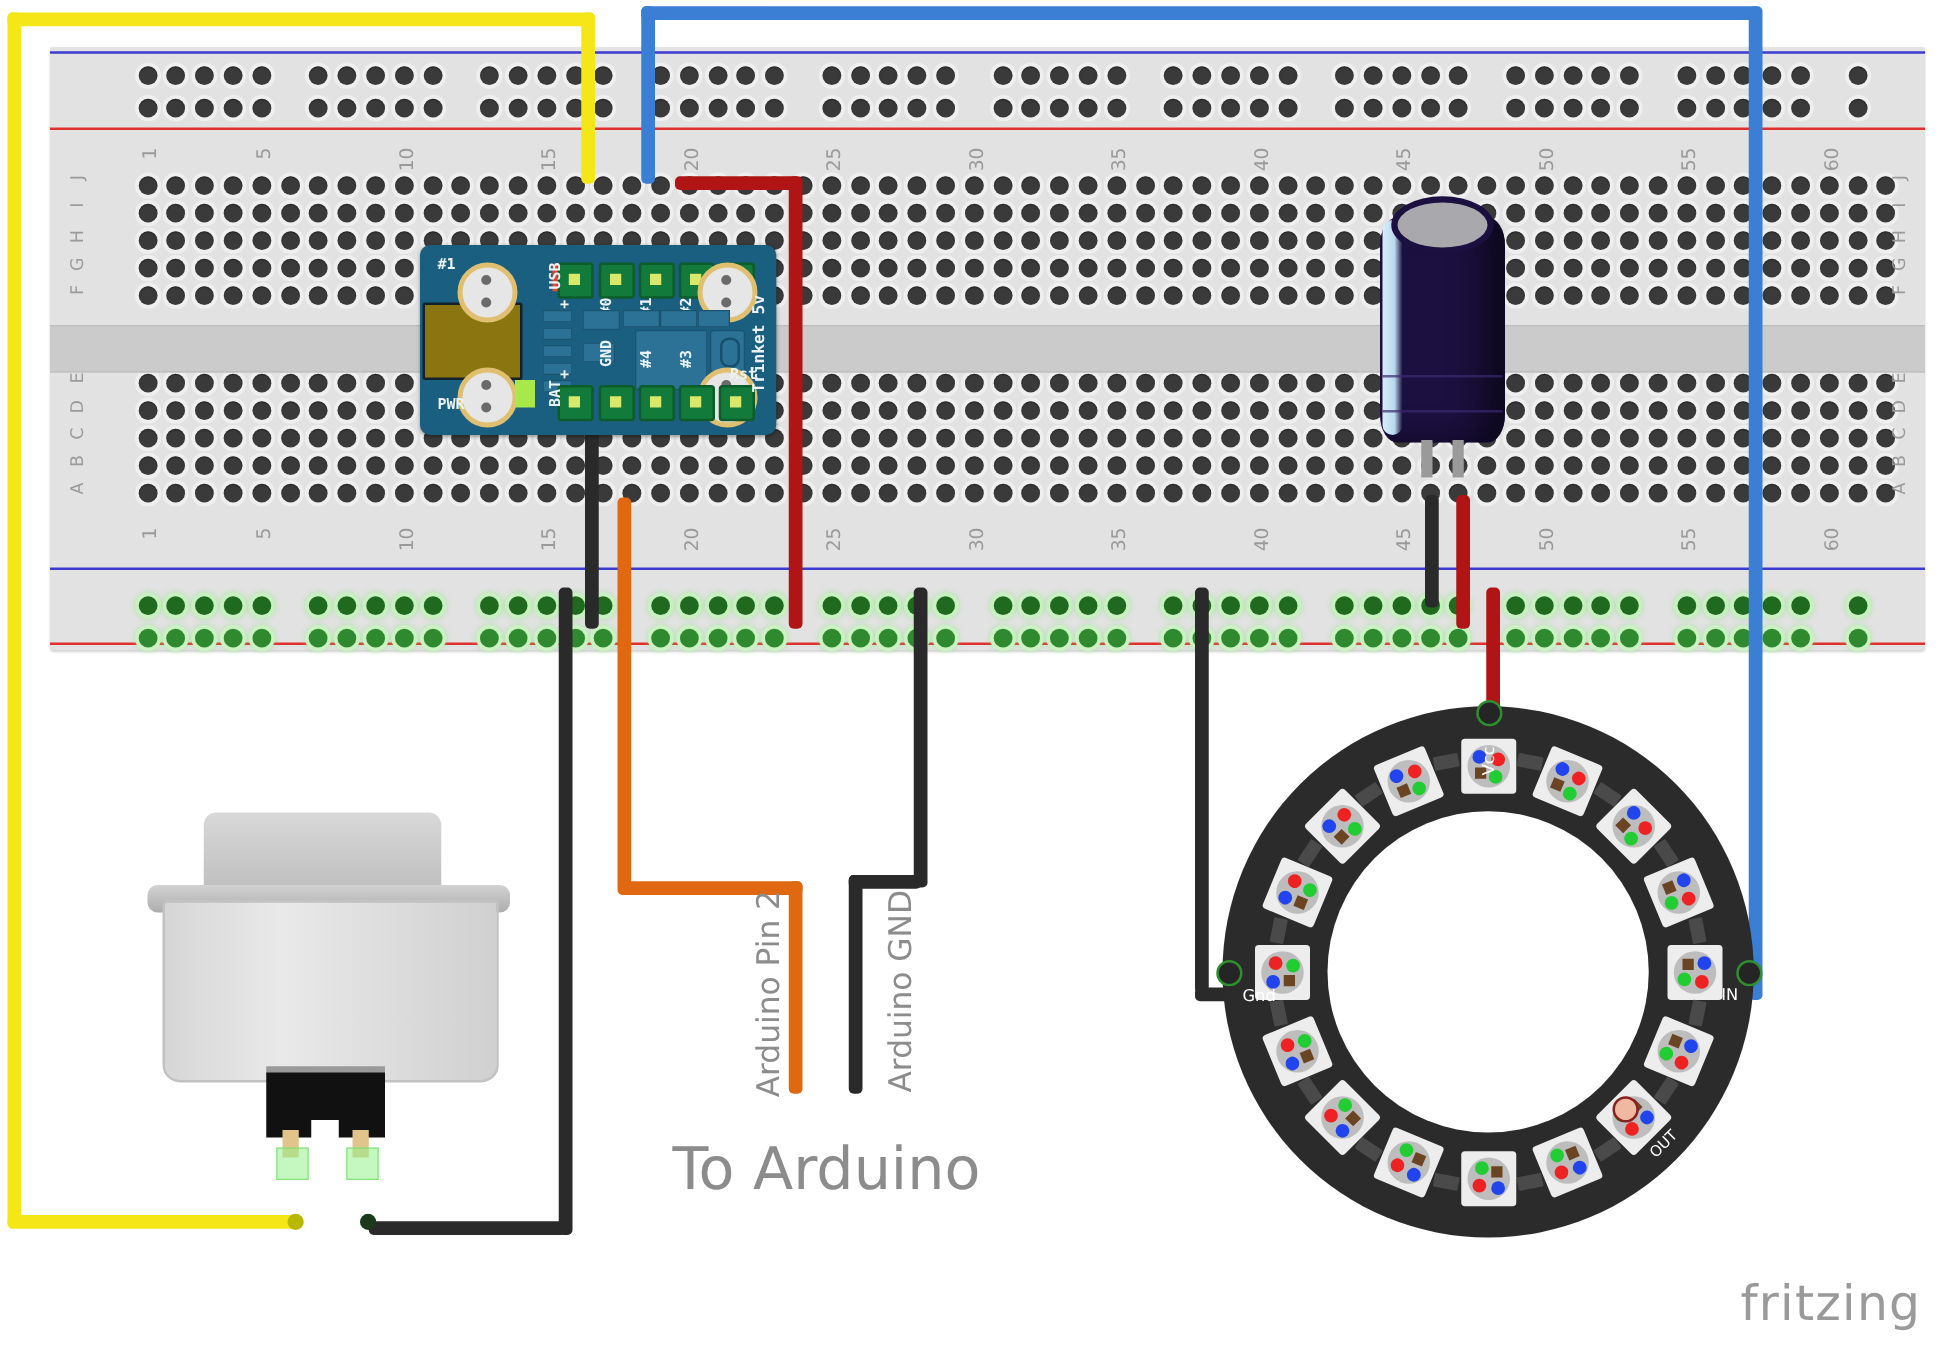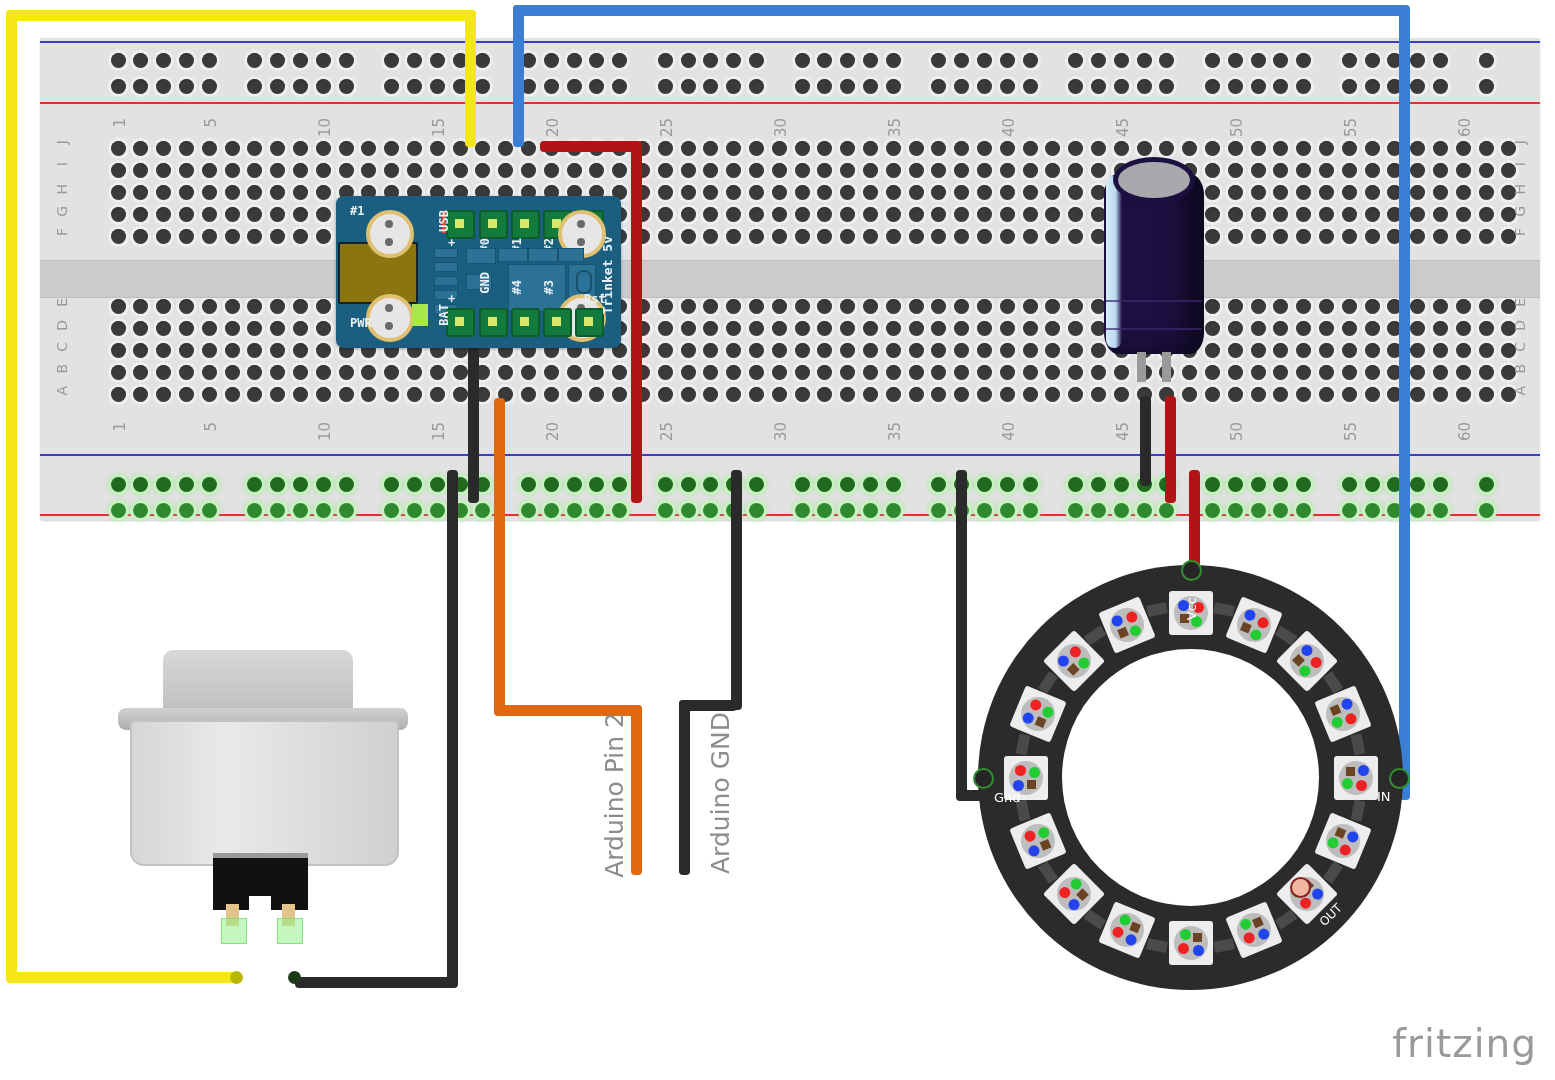--- a/index.html
+++ b/index.html
@@ -1273,15 +1273,16 @@
       <div class="ringpad" style="left: 410.5px; top: 202.5px; border-color: rgb(47, 143, 47);"></div>
       <div class="ringpad" style="left: 312.102px; top: 312.102px; border-color: rgb(138, 32, 32); background: rgb(240, 184, 160);"></div>
     </div>
   <span class="ringlab" style="left:1184px;top:597px;writing-mode:vertical-rl;transform:rotate(180deg);">Vcc</span>
   <span class="ringlab" style="left:994px;top:790px;">Gnd</span>
   <span class="ringlab" style="left:1377px;top:789px;">IN</span>
   <span class="ringlab" style="left:1318px;top:908px;font-size:12px;transform:rotate(-45deg);">OUT</span>
 
   <span class="vlab" style="left:600px;top:712px;">Arduino Pin 2</span>
   <span class="vlab" style="left:706px;top:712px;">Arduino GND</span>
+  <span class="bigtext" style="left:538px;top:908px;">To Arduino</span>
   <span class="fritz">fritzing</span>
 
 </div>
 
 </body></html>

